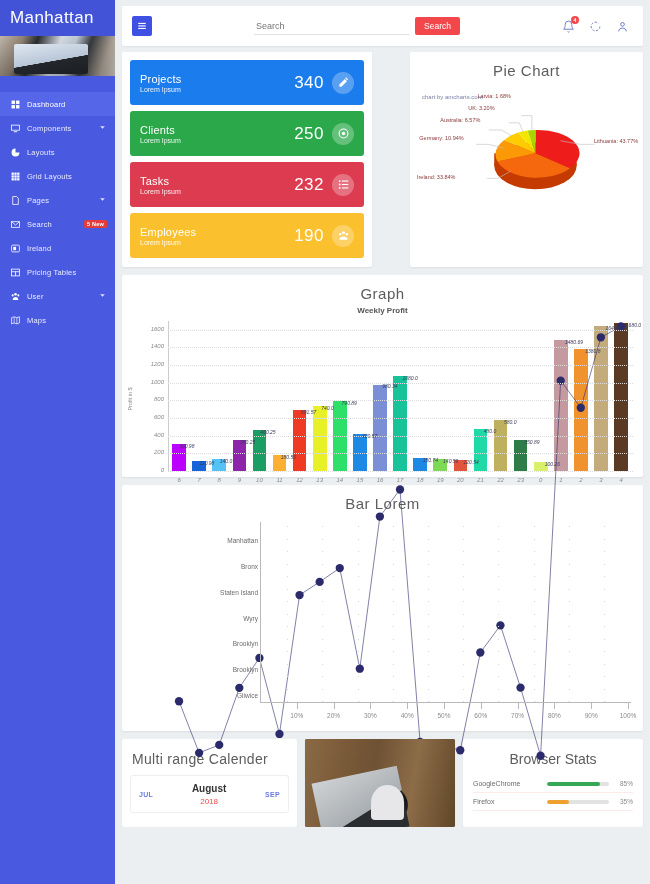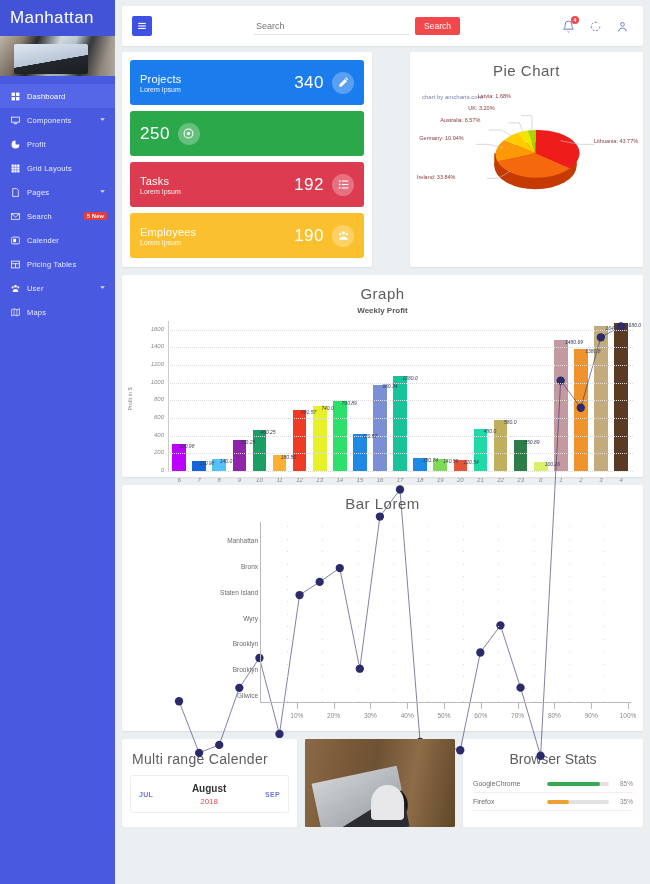--- a/index.html
+++ b/index.html
@@ -24,21 +24,21 @@
     background:
       linear-gradient(180deg, rgba(0,0,0,.08), rgba(0,0,0,.25)),
       linear-gradient(110deg,#cfc6ba 0%,#9d8e7d 18%,#2c2f33 30%,#e7eef5 48%,#cdd8e4 60%,#3a3d41 72%,#b9ada0 88%,#e3ddd4 100%);
     position:relative;
   }
   .profile-img:after{
     content:""; position:absolute; left:14px; top:8px; width:74px; height:30px;
     background:linear-gradient(170deg,#dfe8f2,#b9c6d6 55%,#23262b 56%,#1b1e22);
     border-radius:2px;
   }
-  .nav { padding-top:8px; }
+  .nav { padding-top:16px; }
   .nav-item {
     display:flex; align-items:center; height:24px; padding:0 8px;
     color:#e7eaff; font-size:7.5px; letter-spacing:.2px; cursor:pointer;
     position:relative;
   }
   .nav-item.active { background:#5566e8; color:#fff; }
   .nav-ic { width:14px; height:14px; flex:0 0 14px; display:flex; align-items:center; justify-content:center; margin-right:5px; }
   .nav-ic svg { width:9px; height:9px; fill:#fff; }
   .nav-label { flex:1; white-space:nowrap; }
   .chev { width:8px; height:8px; }
@@ -212,21 +212,21 @@
           <span class="chev"><svg viewBox="0 0 12 12">
               <path d="M2 4l4 4 4-4z"></path>
             </svg></span>
         </div>
         <div class="nav-item">
           <span class="nav-ic">
             <svg viewBox="0 0 16 16">
               <path d="M8 8V1a7 7 0 1 0 7 7z"></path>
             </svg>
           </span>
-          <span class="nav-label">Profit</span>
+          <span class="nav-label">Layouts</span>
         </div>
         <div class="nav-item">
           <span class="nav-ic">
             <svg viewBox="0 0 16 16">
               <rect x="1" y="1" width="4" height="4"></rect>
               <rect x="6" y="1" width="4" height="4"></rect>
               <rect x="11" y="1" width="4" height="4"></rect>
               <rect x="1" y="6" width="4" height="4"></rect>
               <rect x="6" y="6" width="4" height="4"></rect>
               <rect x="11" y="6" width="4" height="4"></rect>
@@ -258,21 +258,21 @@
           <span class="nav-label">Search</span>
           <span class="badge-new">5 New</span>
         </div>
         <div class="nav-item">
           <span class="nav-ic">
             <svg viewBox="0 0 16 16">
               <rect x="1" y="2" width="14" height="12" rx="2" fill="none" stroke="#fff" stroke-width="1.4"></rect>
               <rect x="4" y="5" width="5" height="6"></rect>
             </svg>
           </span>
-          <span class="nav-label">Calender</span>
+          <span class="nav-label">Ireland</span>
         </div>
         <div class="nav-item">
           <span class="nav-ic">
             <svg viewBox="0 0 16 16">
               <rect x="1" y="2" width="14" height="12" fill="none" stroke="#fff" stroke-width="1.4"></rect>
               <rect x="1" y="6" width="14" height="1.4"></rect>
               <rect x="7.5" y="6" width="1.4" height="8"></rect>
             </svg>
           </span>
           <span class="nav-label">Pricing Tables</span>
@@ -350,34 +350,38 @@
               </div>
               <div class="stat-num">340</div>
               <div class="stat-ico">
                 <svg viewBox="0 0 16 16">
                   <path d="M2 14h3l8-8-3-3-8 8z"></path>
                   <path d="M11 1l3 3" stroke="#fff" stroke-width="1.6"></path>
                 </svg>
               </div>
             </div>
             <div class="stat" style="background: rgb(42, 168, 74);">
+              <div class="stat-txt">
+                <div class="stat-name">Clients</div>
+                <div class="stat-sub">Lorem Ipsum</div>
+              </div>
               <div class="stat-num">250</div>
               <div class="stat-ico">
                 <svg viewBox="0 0 16 16">
                   <circle cx="8" cy="8" r="6.4" fill="none" stroke="#fff" stroke-width="1.5"></circle>
                   <circle cx="8" cy="8" r="2.4"></circle>
                 </svg>
               </div>
             </div>
             <div class="stat" style="background: rgb(221, 59, 79);">
               <div class="stat-txt">
                 <div class="stat-name">Tasks</div>
                 <div class="stat-sub">Lorem Ipsum</div>
               </div>
-              <div class="stat-num">192</div>
+              <div class="stat-num">232</div>
               <div class="stat-ico">
                 <svg viewBox="0 0 16 16">
                   <circle cx="2.4" cy="3" r="1.3"></circle>
                   <circle cx="2.4" cy="8" r="1.3"></circle>
                   <circle cx="2.4" cy="13" r="1.3"></circle>
                   <rect x="5.5" y="2.2" width="9.5" height="1.6"></rect>
                   <rect x="5.5" y="7.2" width="9.5" height="1.6"></rect>
                   <rect x="5.5" y="12.2" width="9.5" height="1.6"></rect>
                 </svg>
               </div>

